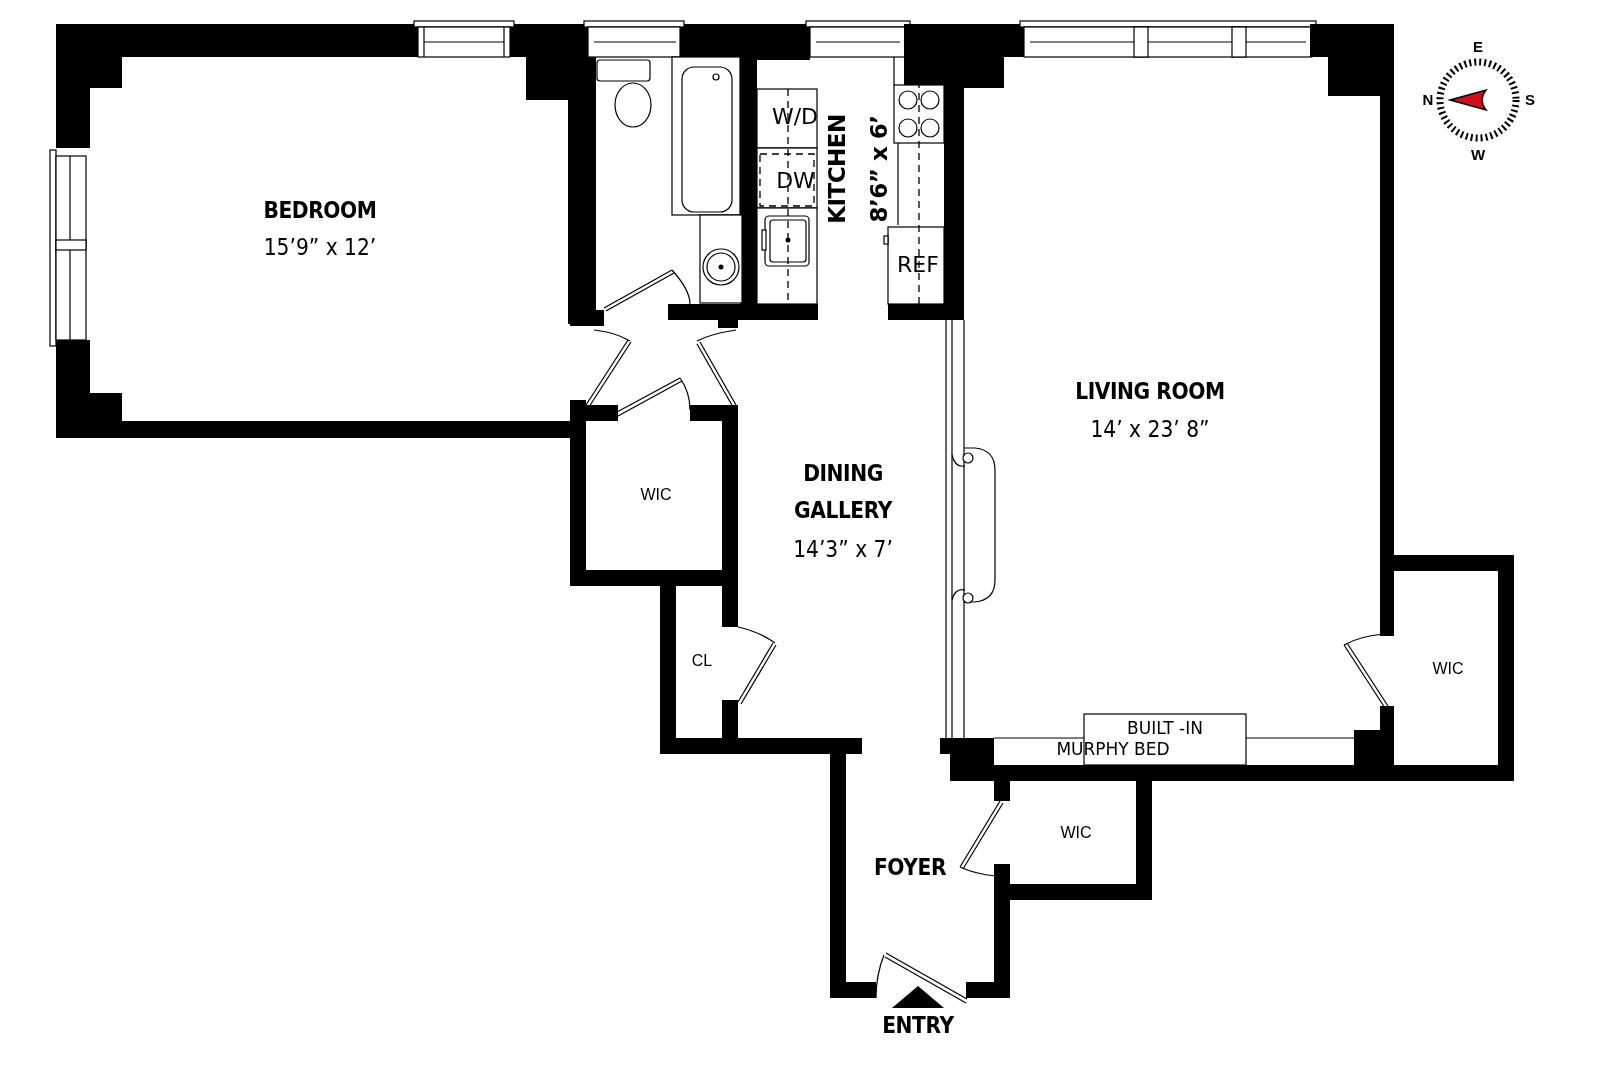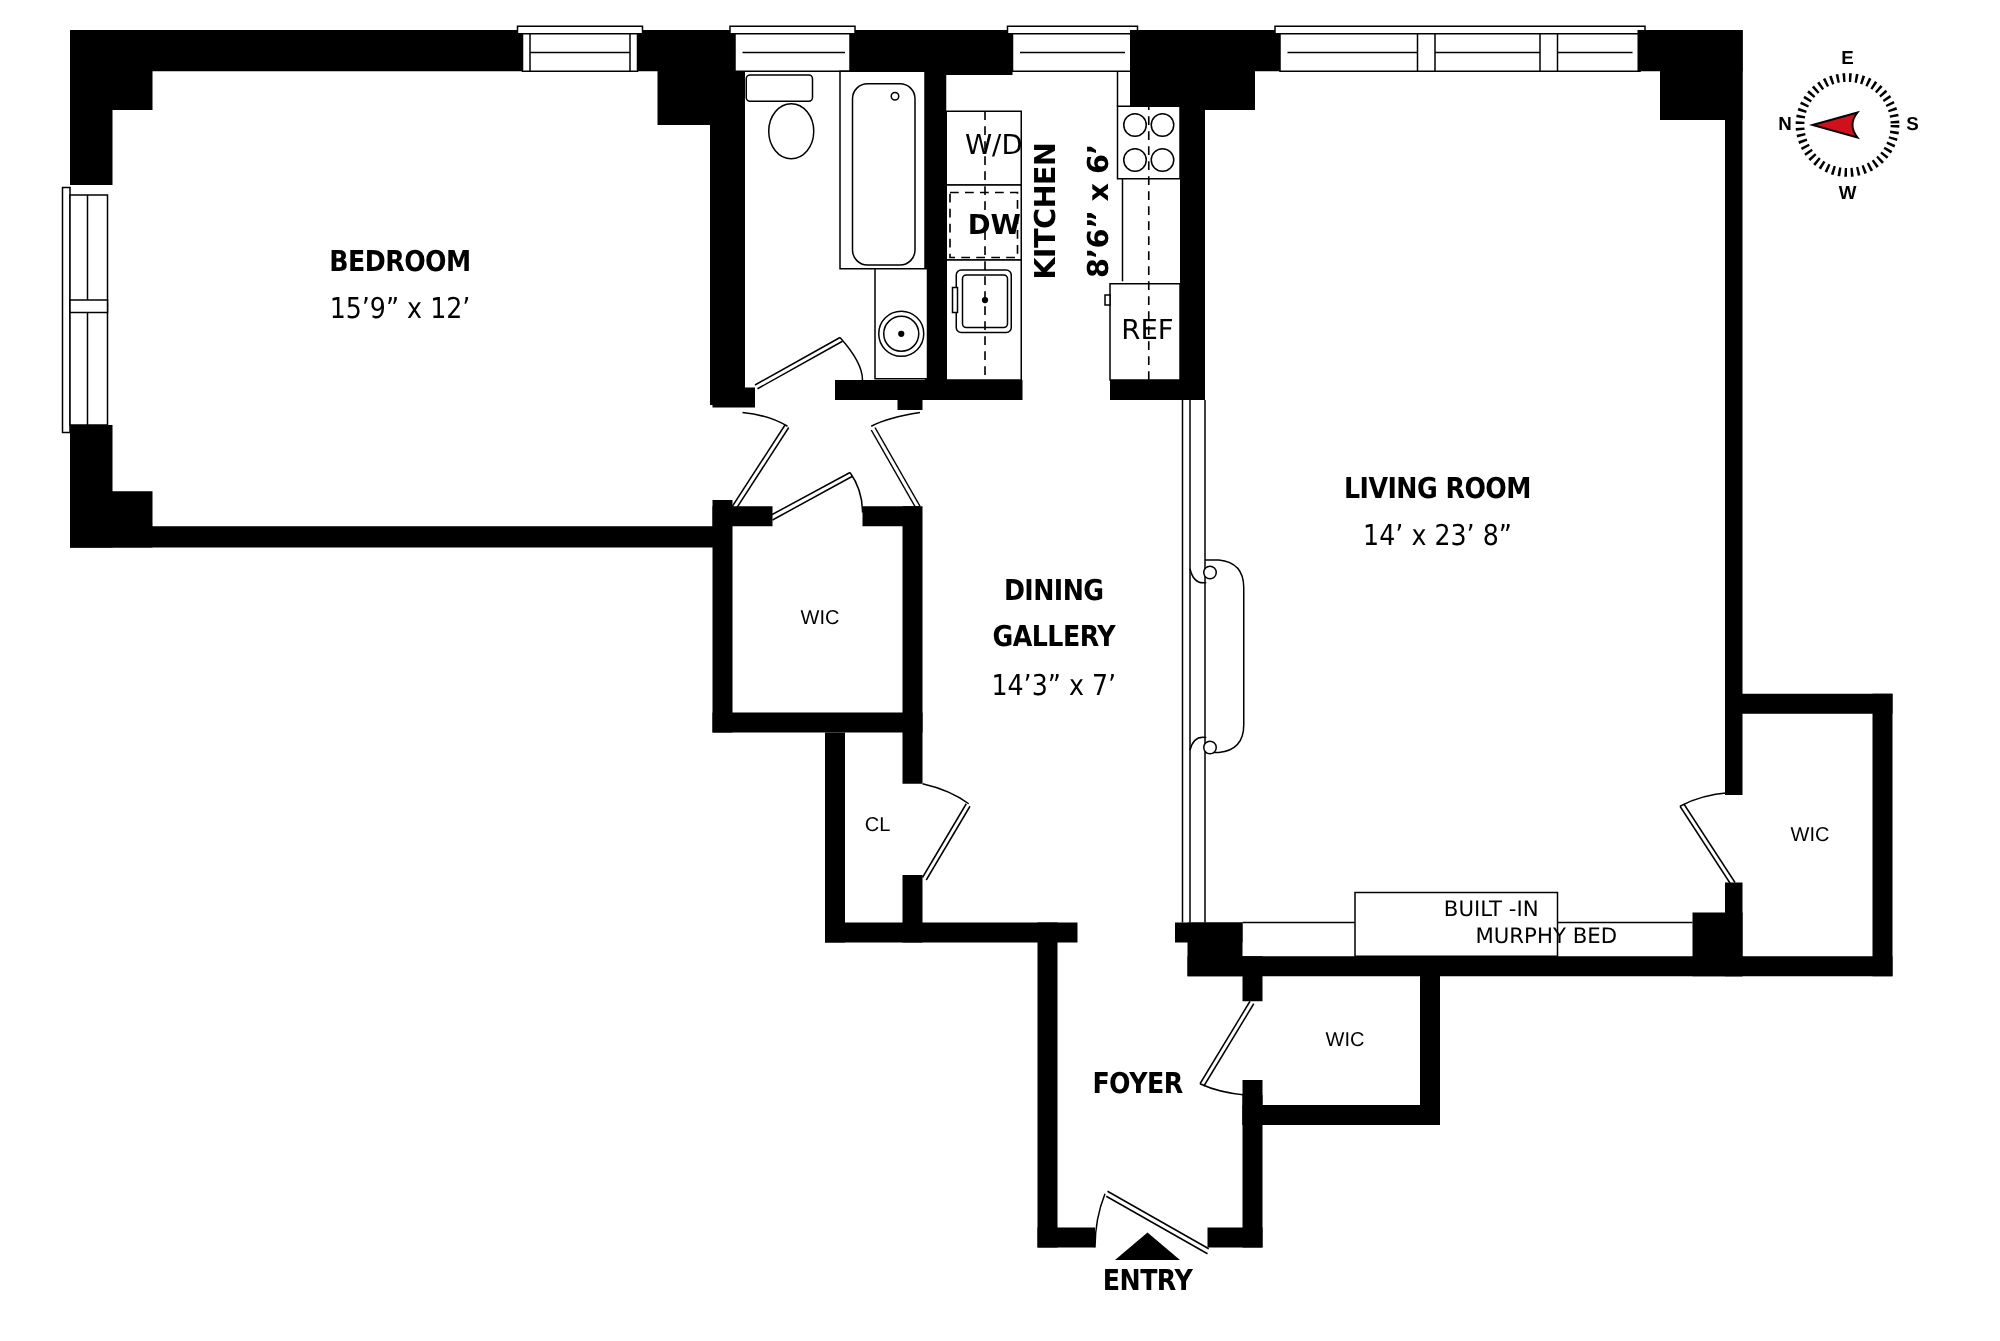--- a/index.html
+++ b/index.html
@@ -7,21 +7,21 @@
   #plan { position: absolute; left: 0; top: 0; width: 1600px; height: 1073px; }
   .wall { fill: #000000; }
   .thin { fill: none; stroke: #000000; stroke-width: 1.2; }
   .fx { fill: #ffffff; stroke: #000000; stroke-width: 1.2; }
   .dash { fill: none; stroke: #000000; stroke-width: 1.3; stroke-dasharray: 7 5; }
   .lbl { position: absolute; text-align: center; color: #000; white-space: nowrap; }
   .room-name { font-family: "DejaVu Sans", sans-serif; font-weight: bold; font-size: 23px; letter-spacing: -0.5px; transform: scaleX(0.88); transform-origin: center; }
   .room-dim { font-family: "DejaVu Sans", sans-serif; font-size: 23px; transform: scaleX(0.88); transform-origin: center; }
   .small { font-family: "Liberation Sans", sans-serif; font-size: 16px; }
   .appl { font-family: "DejaVu Sans", sans-serif; font-size: 22px; }
-  .murphy { font-family: "DejaVu Sans", sans-serif; font-size: 17px; line-height: 21px; margin-left: 28px; }
+  .murphy { font-family: "DejaVu Sans", sans-serif; font-size: 17px; line-height: 21px; }
   .vert { transform: rotate(-90deg); transform-origin: center; }
 </style>
 </head>
 <body>
 
 <svg id="plan" viewBox="0 0 1600 1073" xmlns="http://www.w3.org/2000/svg">
 
   <g>
     <rect class="wall" x="56" y="24" width="362" height="33"></rect>
     <rect class="wall" x="56" y="24" width="34" height="124"></rect>
@@ -233,21 +233,21 @@
 
 <div class="lbl room-name" style="left:860px;top:854px;width:100px;">FOYER</div>
 <div class="lbl room-name" style="left:868px;top:1012px;width:100px;">ENTRY</div>
 
 <div class="lbl small" style="left:616px;top:486px;width:80px;">WIC</div>
 <div class="lbl small" style="left:1408px;top:660px;width:80px;">WIC</div>
 <div class="lbl small" style="left:1036px;top:824px;width:80px;">WIC</div>
 <div class="lbl small" style="left:677px;top:652px;width:50px;">CL</div>
 
 <div class="lbl appl" style="left:757px;top:104px;width:76px;">W/D</div>
-<div class="lbl appl" style="left:757px;top:168px;width:77px;font-weight:bold;">DW</div>
+<div class="lbl appl" style="left:757px;top:168px;width:77px;">DW</div>
 <div class="lbl appl" style="left:888px;top:252px;width:60px;text-align:center;">REF</div>
 <div class="lbl murphy" style="left:1084px;top:718px;width:162px;">BUILT -IN</div>
-<div class="lbl murphy" style="left:1128px;top:739px;width:162px;">MURPHY BED</div>
+<div class="lbl murphy" style="left:1032px;top:739px;width:162px;">MURPHY BED</div>
 
 <div class="lbl" style="left:1468px;top:38px;width:20px;font-weight:bold;font-size:15px;">E</div>
 <div class="lbl" style="left:1418px;top:91px;width:20px;font-weight:bold;font-size:15px;">N</div>
 <div class="lbl" style="left:1520px;top:91px;width:20px;font-weight:bold;font-size:15px;">S</div>
 <div class="lbl" style="left:1468px;top:146px;width:20px;font-weight:bold;font-size:15px;">W</div>
 
 </body></html>

